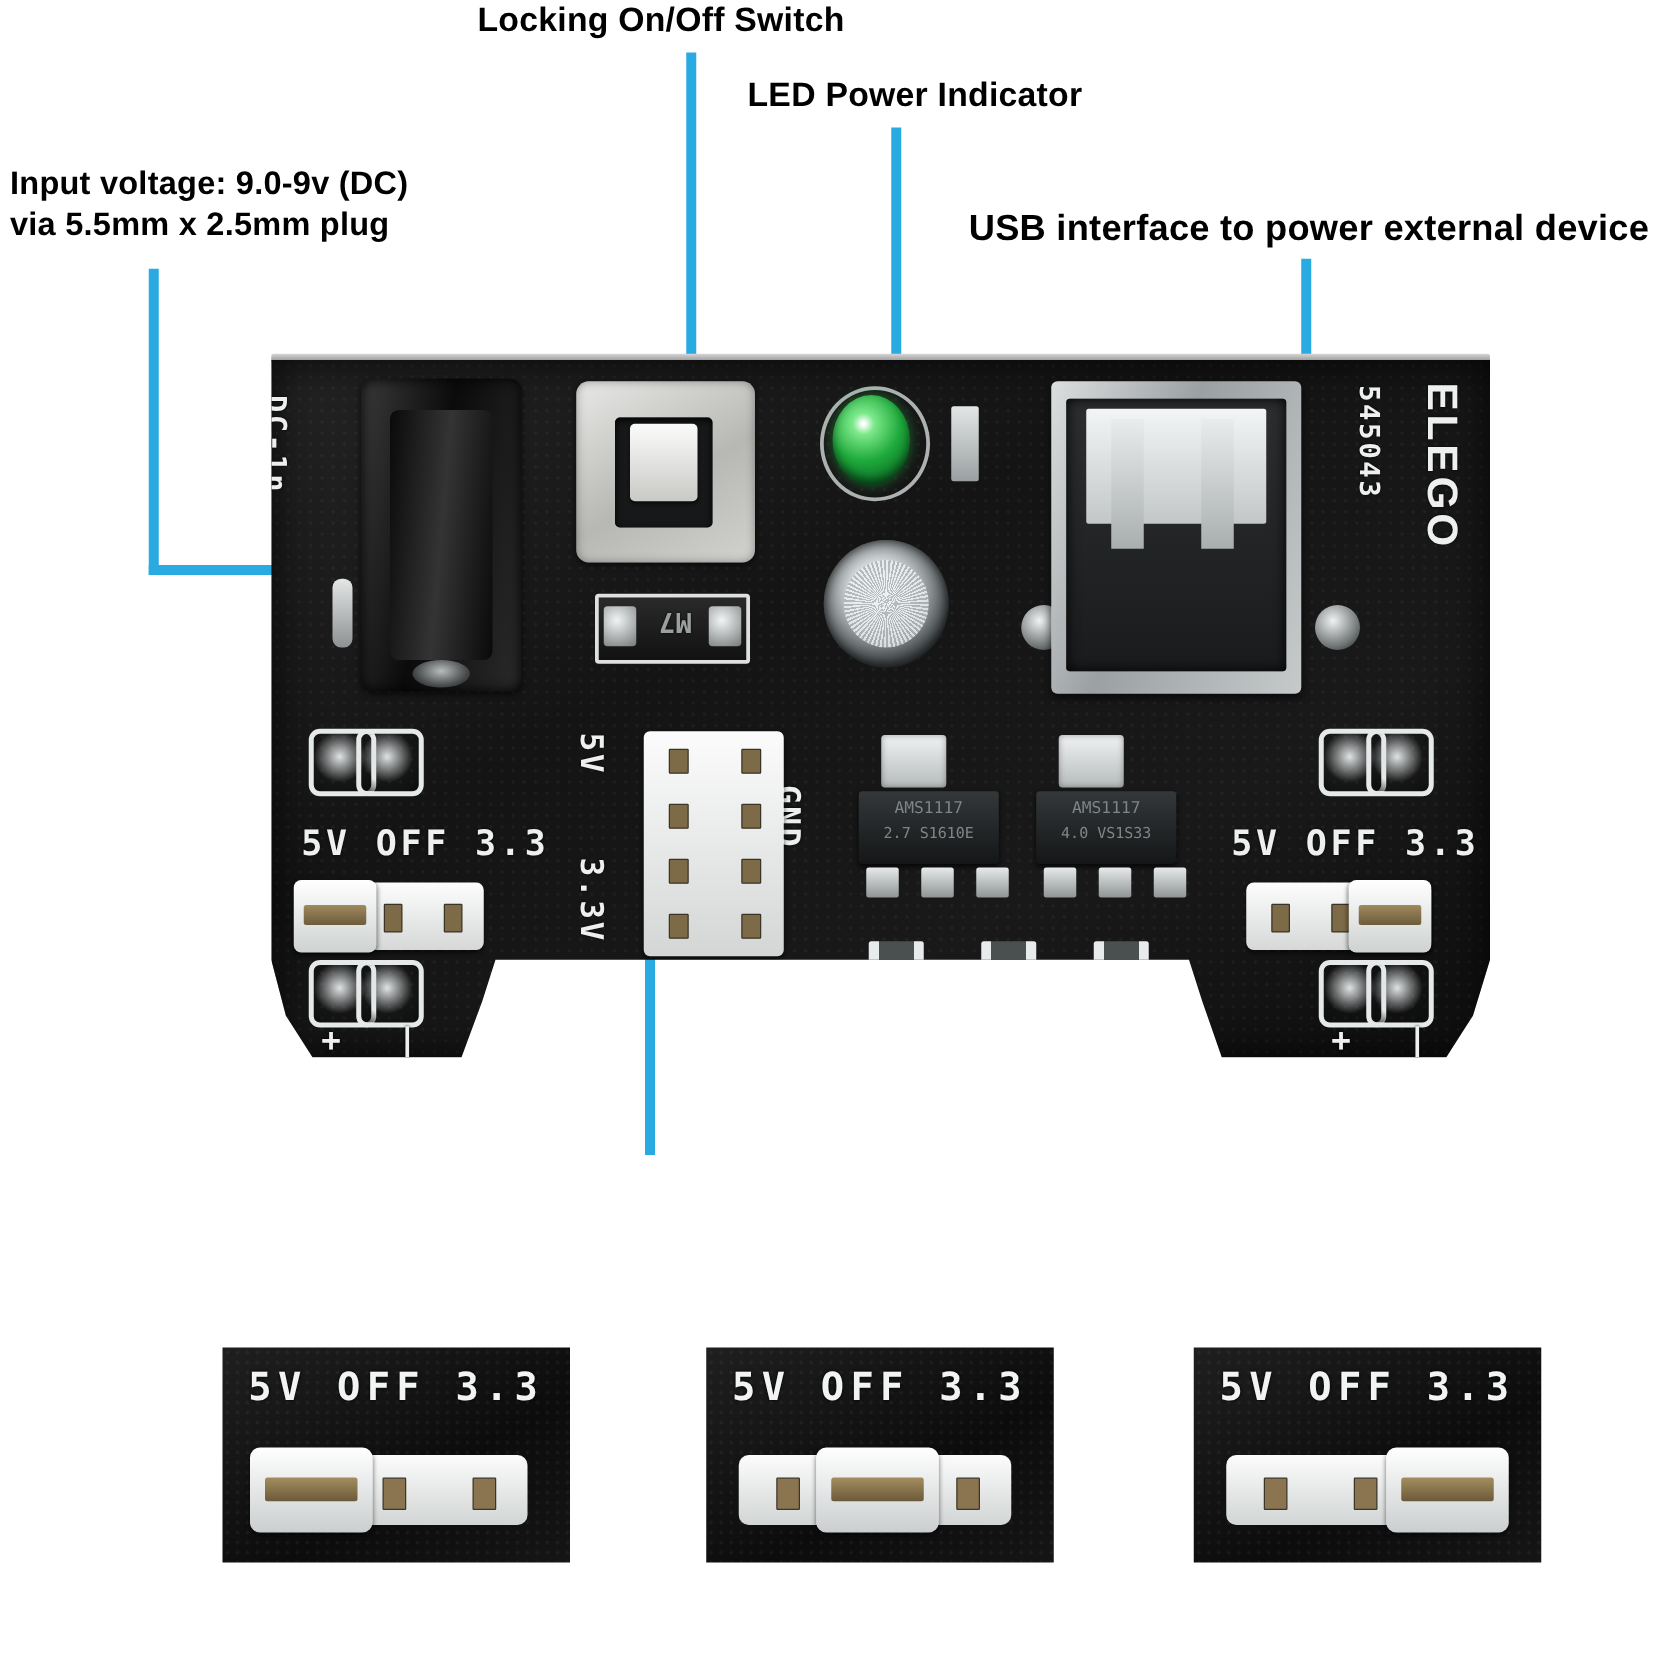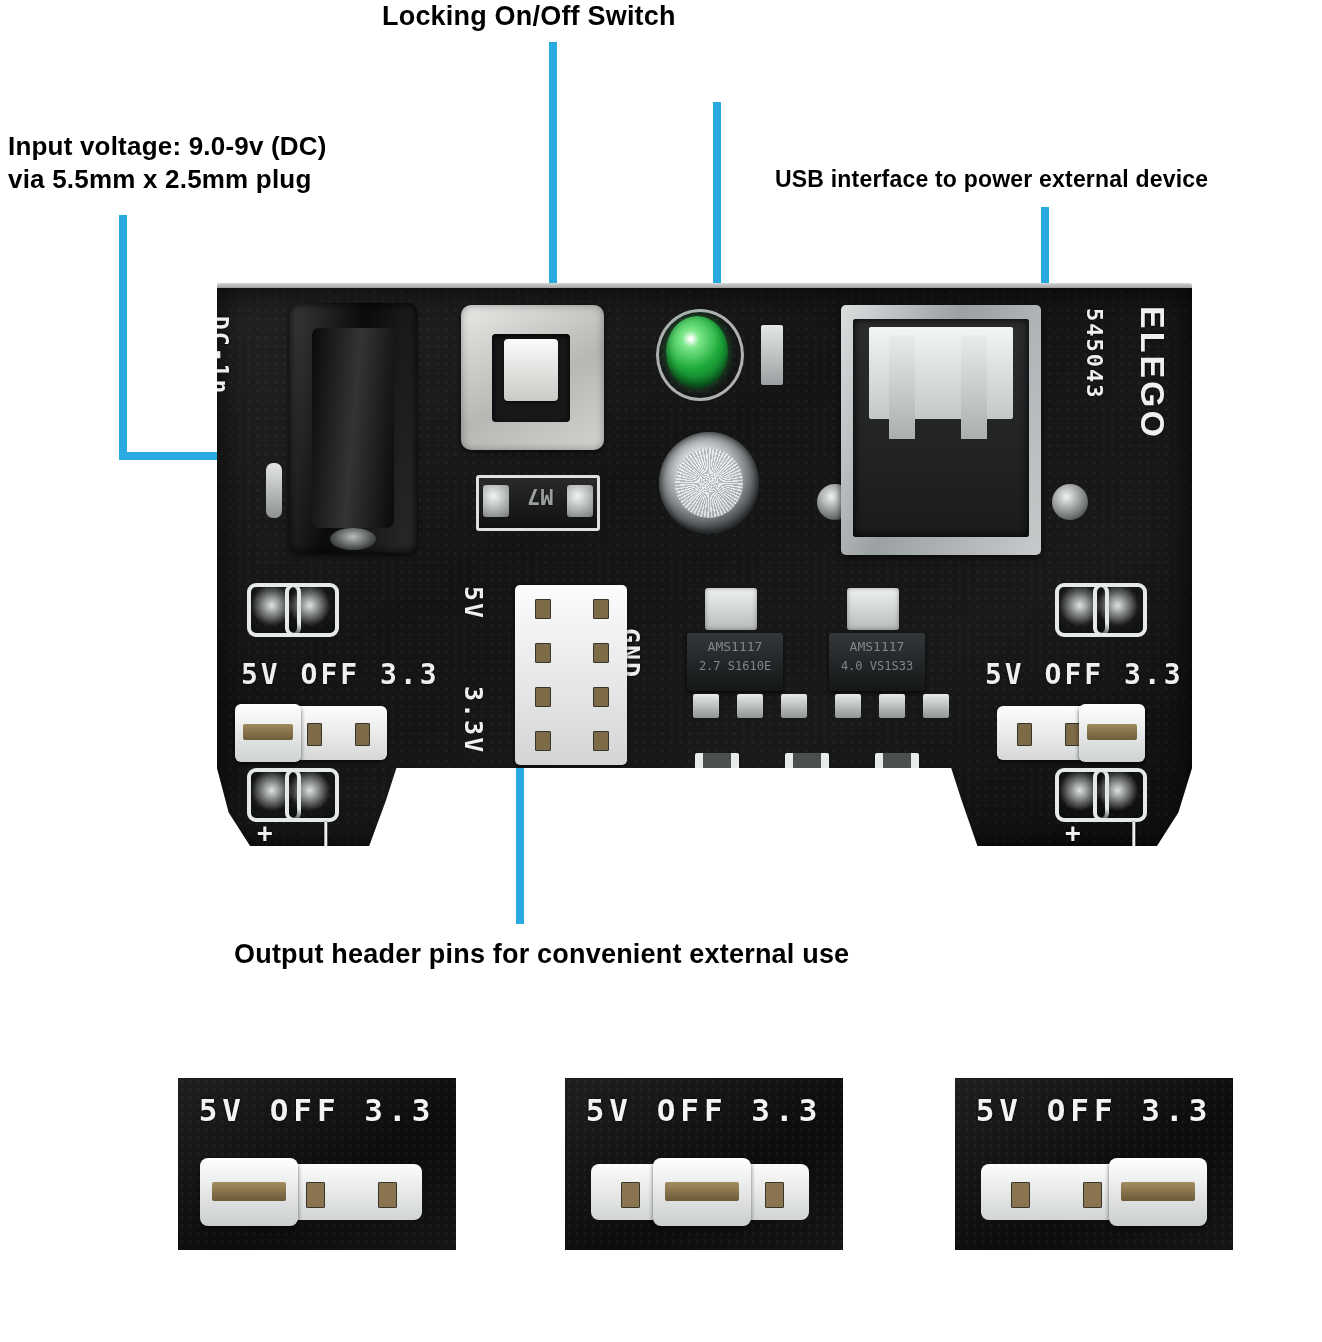--- a/index.html
+++ b/index.html
@@ -5,21 +5,21 @@
   html,body{margin:0;padding:0;background:#ffffff;}
   body{width:1322px;height:1342px;position:relative;overflow:hidden;
        font-family:"Liberation Sans",sans-serif;}
   .stage{position:absolute;left:0;top:0;width:1322px;height:1342px;}
 
   
   .label{position:absolute;color:#000000;font-weight:700;line-height:1.25;
          white-space:pre-line;letter-spacing:.2px;}
   .lbl-switch{left:382px;top:0px;font-size:27px;}
   .lbl-led{left:598px;top:60px;font-size:27px;}
-  .lbl-usb{left:775px;top:165px;font-size:23px;text-align:right;}
+  .lbl-usb{left:775px;top:165px;font-size:29px;text-align:right;}
   .lbl-input{left:8px;top:130px;font-size:26px;}
   .lbl-header{left:234px;top:938px;font-size:27px;}
 
   
   .lead{position:absolute;background:#29abe2;}
   .dot{position:absolute;background:#29abe2;border-radius:50%;}
 
   
   .pcb{position:absolute;left:217px;top:288px;width:975px;height:558px;
        background:
@@ -94,21 +94,21 @@
        box-shadow:inset 0 0 10px #000;}
   .usb-tongue{position:absolute;left:16px;top:8px;width:144px;height:92px;
        background:linear-gradient(#f3f5f5,#c3c7c8);border-radius:2px;}
   .usb-slot{position:absolute;top:8px;width:26px;height:104px;
        background:linear-gradient(#e9ecec,#a9aeaf);}
   .usb-s1{left:20px;} .usb-s2{left:92px;}
   .usb-via{position:absolute;width:36px;height:36px;border-radius:50%;
        background:radial-gradient(circle at 40% 35%,#f0f2f2,#6e7374 65%,#1a1c1c);}
 
   
-  .reg{position:absolute;width:96px;height:58px;top:622px;
+  .reg{position:absolute;width:112px;height:58px;top:622px;
        background:linear-gradient(#34383a,#141617);border-radius:3px;
        box-shadow:0 2px 4px rgba(0,0,0,.7);}
   .reg span{position:absolute;left:0;right:0;color:#7f8688;font-size:13px;
        font-family:"DejaVu Sans Mono",monospace;text-align:center;}
   .reg .l1{top:6px;} .reg .l2{top:26px;font-size:12px;}
   .reg1{left:687px;} .reg2{left:829px;}
   .regpad{position:absolute;width:26px;height:24px;
        background:linear-gradient(#e7eaea,#8f9495);border-radius:2px;}
   .smd-cap{position:absolute;width:52px;height:42px;
        background:linear-gradient(#f0f2f2,#b6bbbc);border-radius:3px;
@@ -160,24 +160,24 @@
        background:linear-gradient(#a48d5f,#6b5a39);border-radius:2px;}
   .caption{position:absolute;color:#2e9fc4;font-weight:700;font-size:27px;
        text-align:center;width:300px;}
 </style>
 </head>
 <body>
 
 <div class="stage">
 
   <div class="label lbl-switch">Locking On/Off Switch</div>
+  <div class="label lbl-led">LED Power Indicator</div>
   <div class="label lbl-usb">USB interface to power external device</div>
   <div class="label lbl-input">Input voltage: 9.0-9v (DC)
 via 5.5mm x 2.5mm plug</div>
-  <div class="label lbl-header">Output header pins for convenient external use</div>
 
   <div class="lead" style="left:549px;top:42px;width:8px;height:303px;"></div>
   <div class="dot" style="left:536px;top:332px;width:32px;height:32px;"></div>
 
   <div class="lead" style="left:713px;top:102px;width:8px;height:246px;"></div>
   <div class="dot" style="left:700px;top:336px;width:32px;height:32px;"></div>
 
   <div class="lead" style="left:1041px;top:207px;width:8px;height:215px;"></div>
   <div class="dot" style="left:1028px;top:413px;width:32px;height:32px;"></div>
 

